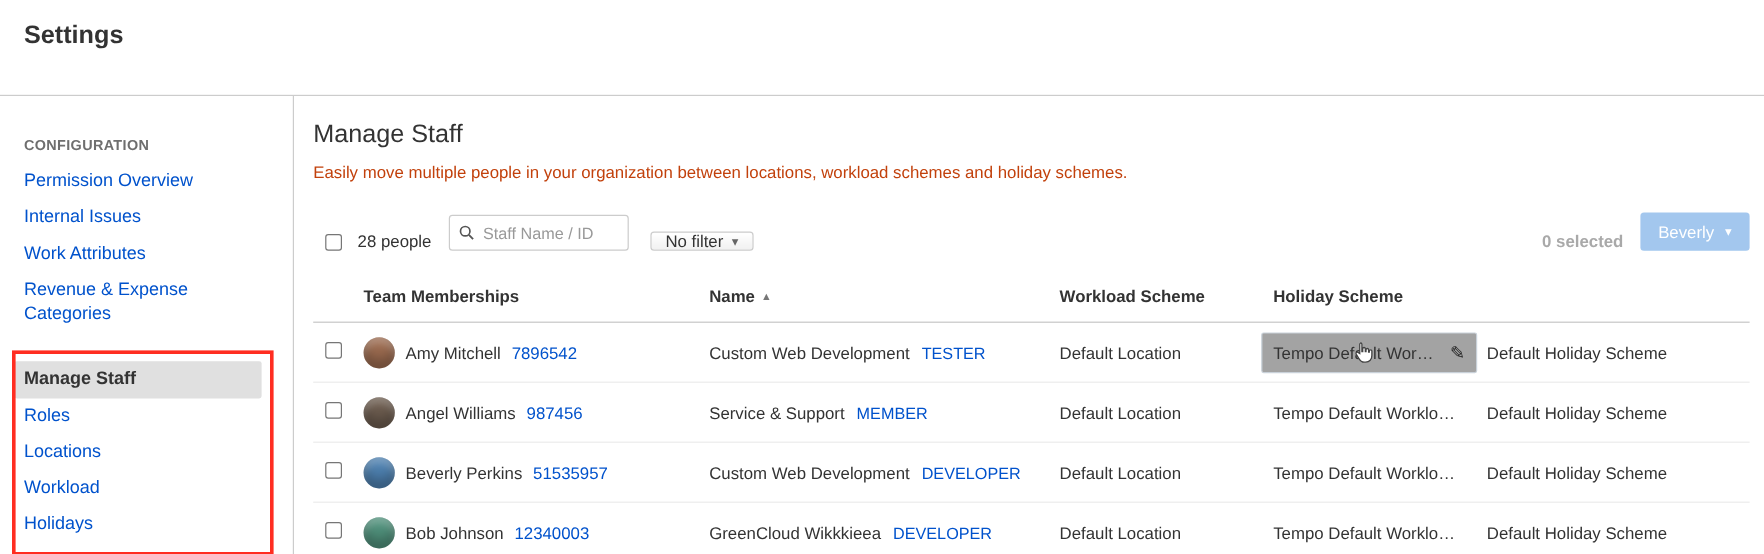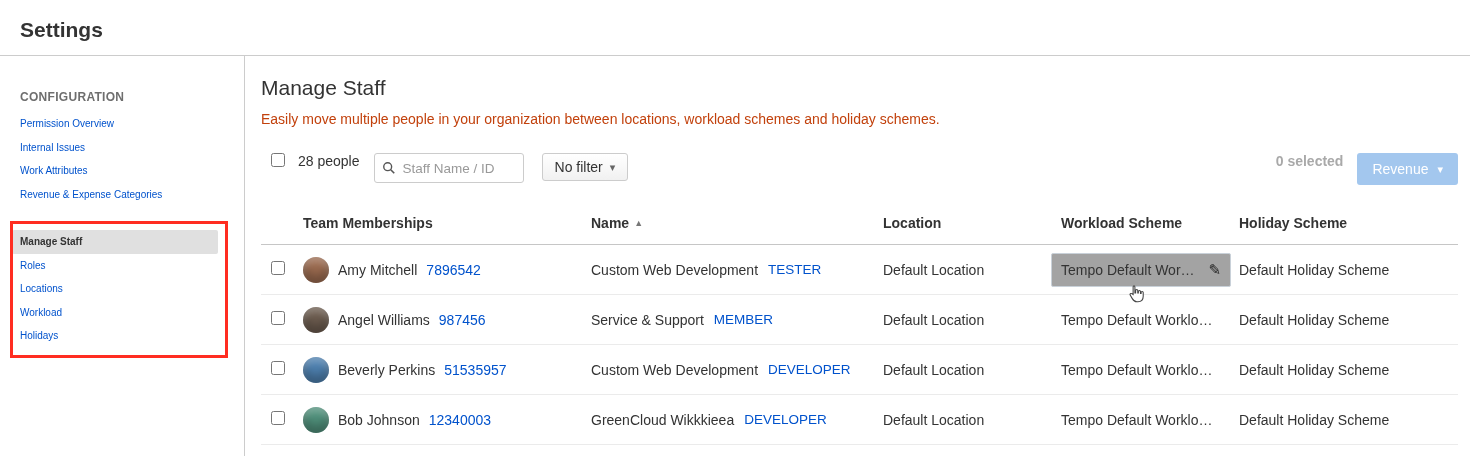--- a/index.html
+++ b/index.html
@@ -9,59 +9,59 @@
     --rowline:#ebebeb;
   }
   *{box-sizing:border-box;margin:0;padding:0;}
   html,body{width:1470px;height:462px;overflow:hidden;}
   body{
     font-family:"Liberation Sans", sans-serif;
     background:#fff;color:var(--text);
     position:relative;font-size:14px;
   }
   
-  .top-header{height:56px;padding:18px 20px;border-bottom:1px solid var(--border);}
+  .top-header{height:80px;padding:18px 20px;border-bottom:1px solid var(--border);}
   .top-header h1{font-size:21px;font-weight:600;color:#333;}
   
   .container{display:flex;height:400px;}
   .sidebar{width:245px;flex:0 0 245px;border-right:1px solid var(--border);padding-top:34px;}
   .side-header{padding:0 20px;font-size:12px;font-weight:bold;color:#6e6e6e;letter-spacing:.3px;margin-bottom:8px;}
-  .side-item{display:block;margin:0 26px 0 12px;padding:5px 8px;color:var(--link);font-size:10px;line-height:1.35;border-radius:2px;cursor:pointer;text-decoration:none;}
+  .side-item{display:block;margin:0 26px 0 12px;padding:5px 8px;color:var(--link);font-size:15px;line-height:1.35;border-radius:2px;cursor:pointer;text-decoration:none;}
   .side-item.selected{background:#e0e0e0;color:#333;font-weight:bold;cursor:default;}
   .staff-wrap{position:relative;margin-top:24px;}
   .annotation-box{position:absolute;left:10px;right:16px;top:-9px;bottom:-10px;border:3px solid #ff2d21;pointer-events:none;z-index:5;}
   
   .main{flex:1;padding:20px 12px 0 16px;position:relative;}
   .main-title{font-size:21px;font-weight:500;color:#333;line-height:24px;}
   .main-subtitle{margin-top:10px;font-size:14px;color:#c2410c;line-height:19px;}
   
-  .toolbar{margin-top:24px;height:32px;display:flex;align-items:flex-start;}
+  .toolbar{margin-top:24px;height:32px;display:flex;align-items:flex-end;}
   .toolbar input[type=checkbox]{margin-left:10px;width:14px;height:14px;}
   .people{margin-left:13px;color:#333;}
   .searchbox{position:relative;margin-left:14px;width:150px;height:30px;}
   .searchbox svg{position:absolute;left:8px;top:8px;}
   .searchbox input{width:100%;height:100%;border:1px solid var(--border);border-radius:3px;padding:0 8px 0 28px;font-size:13.5px;color:#333;font-family:"Liberation Sans",sans-serif;}
   .searchbox input::placeholder{color:#999;}
-  .filter-btn{margin-left:18px;height:28px;padding:0 12px;background:linear-gradient(#ffffff,#f1f1f1);border:1px solid var(--border);border-radius:3px;font-size:14px;color:#333;display:flex;align-items:center;gap:7px;cursor:pointer;font-family:"Liberation Sans",sans-serif;}
+  .filter-btn{margin-left:18px;height:16px;padding:0 12px;background:linear-gradient(#ffffff,#f1f1f1);border:1px solid var(--border);border-radius:3px;font-size:14px;color:#333;display:flex;align-items:center;gap:7px;cursor:pointer;font-family:"Liberation Sans",sans-serif;}
   .filter-btn .caret{font-size:11px;color:#666;}
   .spacer{flex:1;}
   .selected-count{color:#a9a9a9;font-weight:bold;margin-right:14px;}
   .actions-btn{height:32px;padding:0 15px;background:#a3c7ee;color:#fff;border:none;border-radius:3px;font-size:14px;display:flex;align-items:center;gap:9px;cursor:pointer;font-family:"Liberation Sans",sans-serif;}
   .actions-btn .caret{font-size:11px;color:#fff;}
   
   .table{margin-top:16px;}
   .thead,.tr{display:grid;grid-template-columns:42px 288px 292px 178px 178px 1fr;align-items:center;}
   .thead{height:44px;border-bottom:1px solid #c6c6c6;font-weight:bold;font-size:14px;color:#333;}
   .tr{height:50px;border-bottom:1px solid var(--rowline);font-size:14px;color:#333;}
   .td input[type=checkbox]{margin-left:10px;width:14px;height:14px;}
   .sort{font-size:9px;color:#777;margin-left:5px;vertical-align:2px;}
   .name-cell{display:flex;align-items:center;gap:9px;}
   .avatar{width:26px;height:26px;border-radius:50%;flex:0 0 26px;box-shadow:inset 0 -8px 10px rgba(0,0,0,.28), inset 0 5px 6px rgba(255,255,255,.25);}
   .link{color:var(--link);text-decoration:none;cursor:pointer;}
-  .team-cell{display:flex;align-items:flex-start;gap:10px;}
+  .team-cell{display:flex;align-items:flex-end;gap:10px;}
   .role-link{font-size:13.5px;}
   .workload-hover{display:flex;align-items:center;justify-content:space-between;width:180px;margin-left:-10px;padding:7px 9px;background:#a3a3a3;border:1px solid #c9d1d9;border-radius:2px;cursor:pointer;}
   .pencil{font-size:15px;color:#222;}
   .wl-plain{white-space:nowrap;overflow:hidden;}
   
   .cursor-hand{position:absolute;left:1126px;top:284px;width:19px;height:19px;z-index:50;pointer-events:none;}
 </style>
 </head>
 <body>
 
@@ -103,33 +103,32 @@
           </svg>
         <input type="text" placeholder="Staff Name / ID" style="">
       </div>
       <button class="filter-btn">
         <span>No filter</span>
         <span class="caret">▾</span>
       </button>
       <div class="spacer"></div>
       <span class="selected-count">0 selected</span>
       <button class="actions-btn">
-        <span>Revenue</span>
+        <span>Beverly</span>
         <span class="caret">▾</span>
       </button>
     </div>
 
     <div class="table">
       <div class="thead">
         <div class="th"></div>
         <div class="th">Team Memberships</div>
         <div class="th">
           <span>Name</span><span class="sort">▲</span>
         </div>
-        <div class="th">Location</div>
         <div class="th">Workload Scheme</div>
         <div class="th">Holiday Scheme</div>
       </div>
 
       <div class="tr">
         <div class="td"><input type="checkbox" style=""></div>
         <div class="td name-cell">
           <span class="avatar" style="background-color: rgb(154, 106, 79);"></span>
           <span>Amy Mitchell</span>
           <a class="link">7896542</a>

